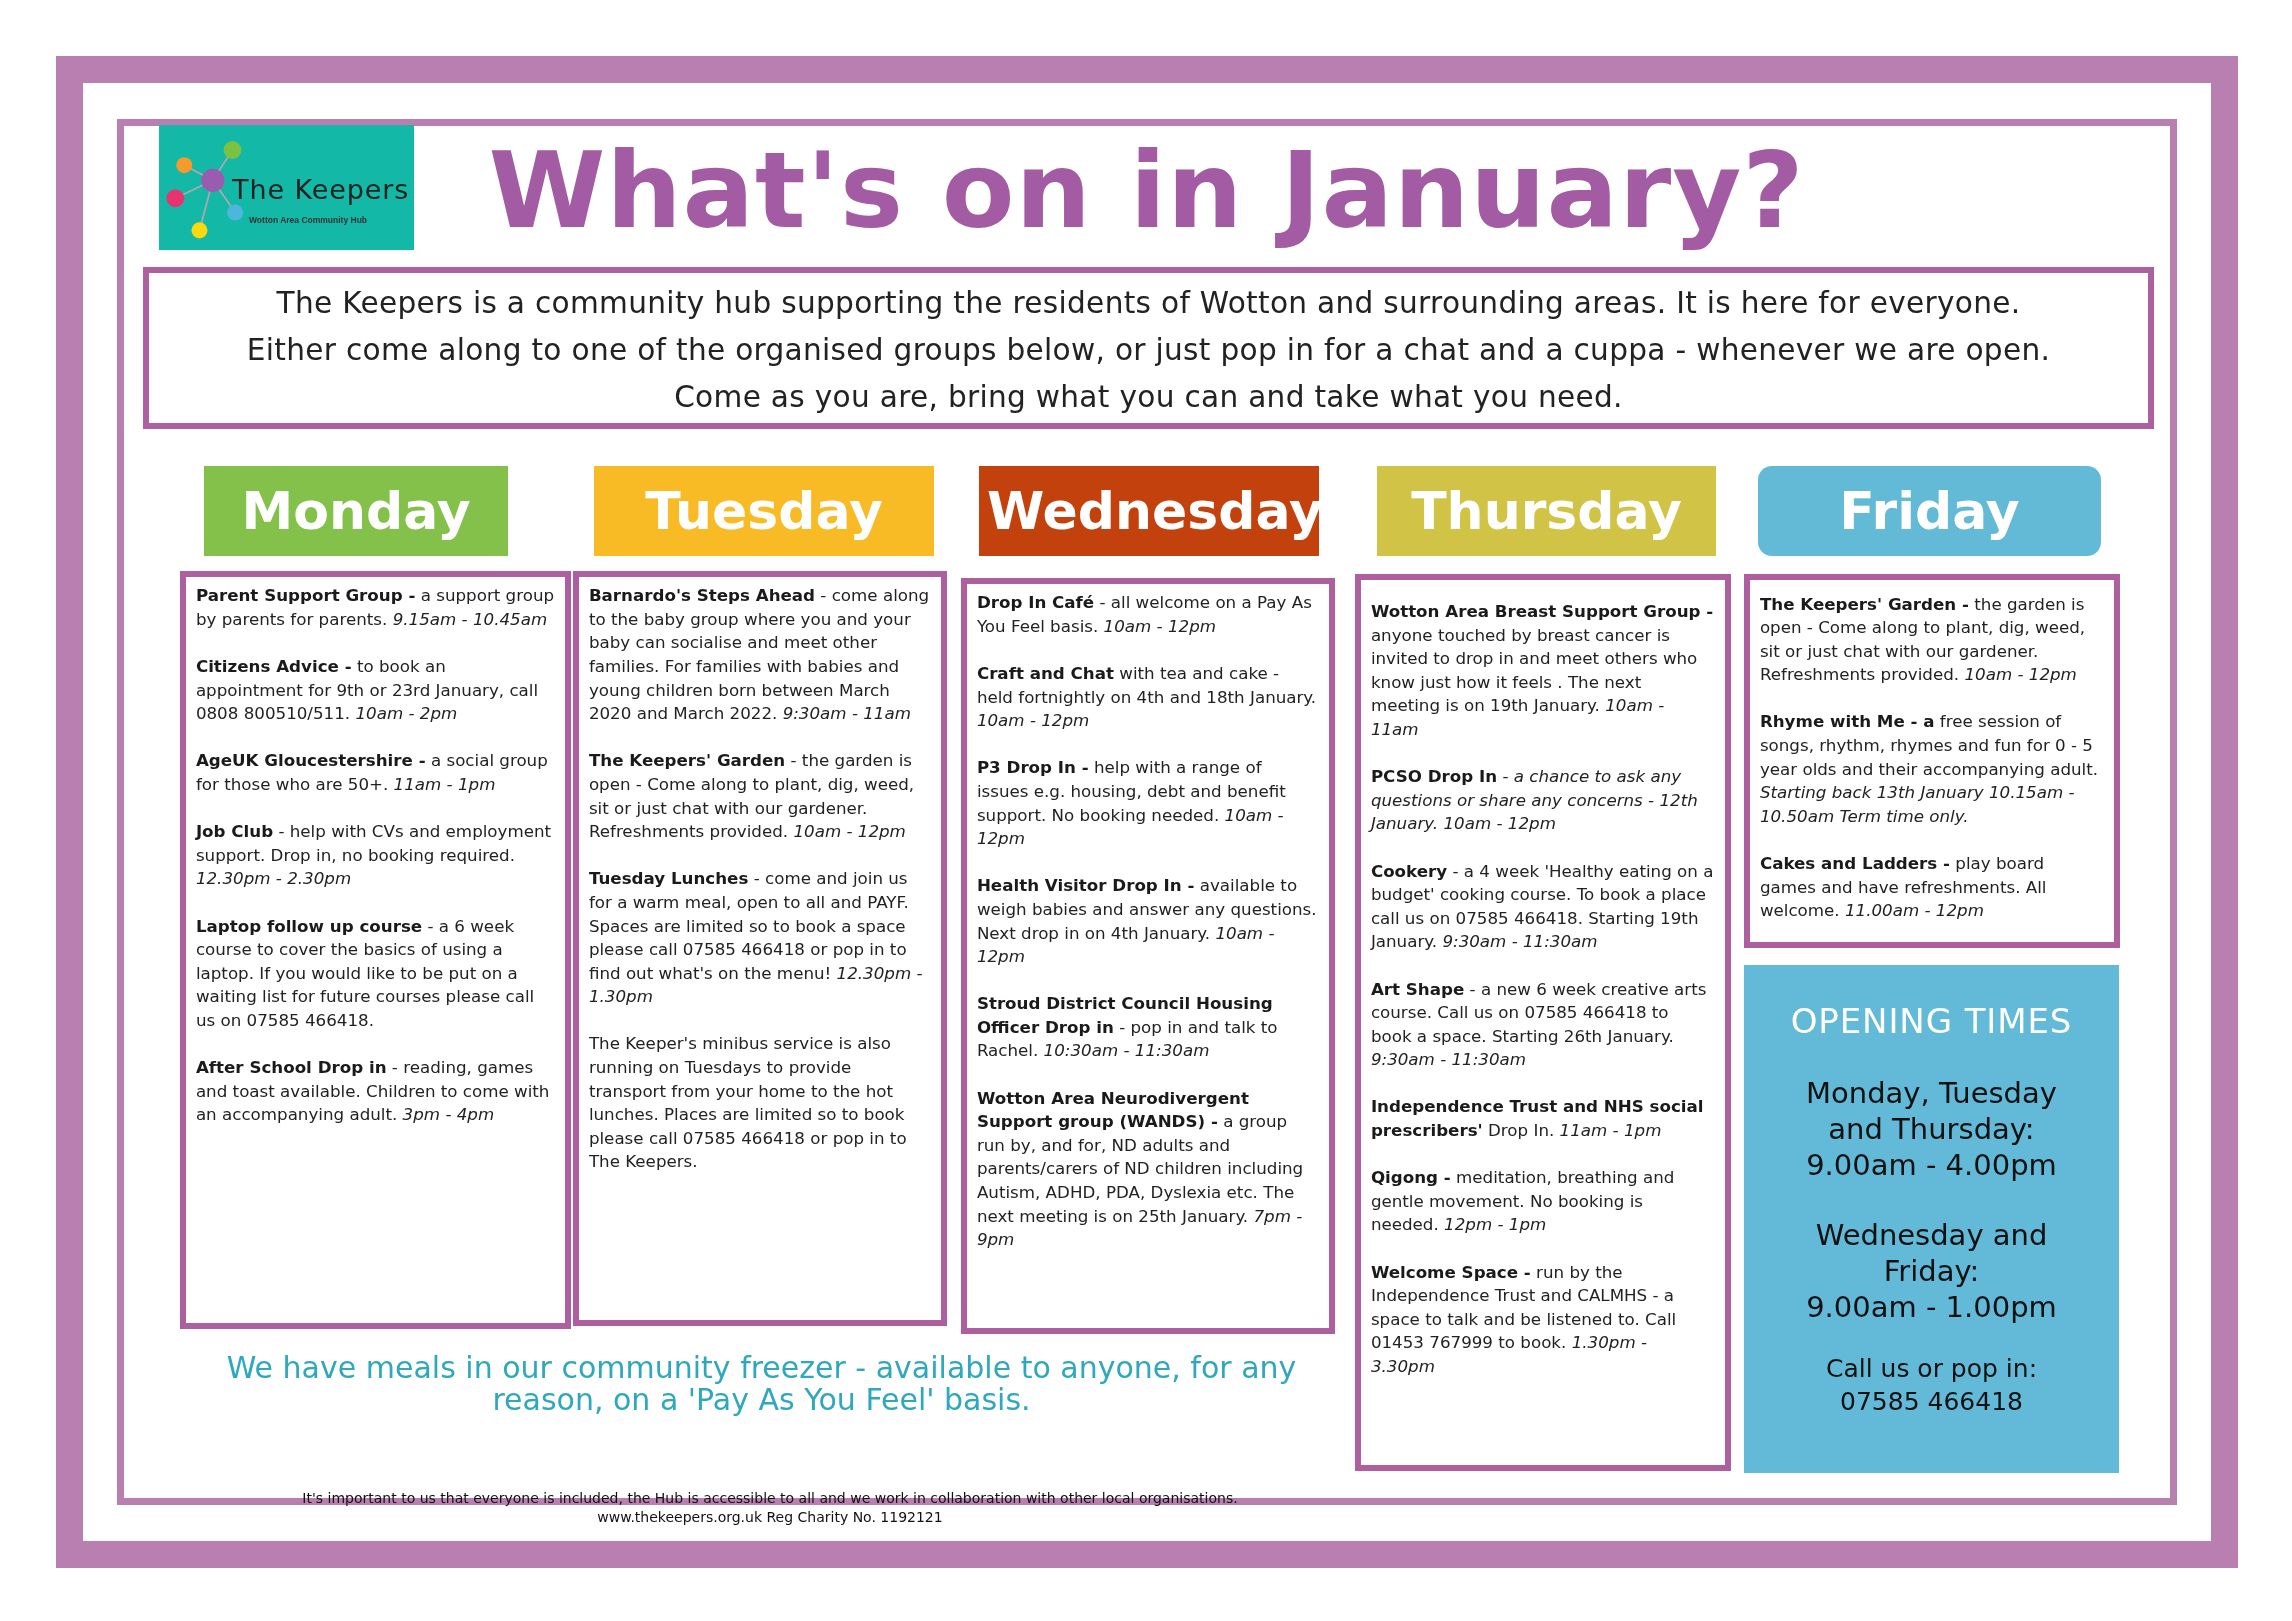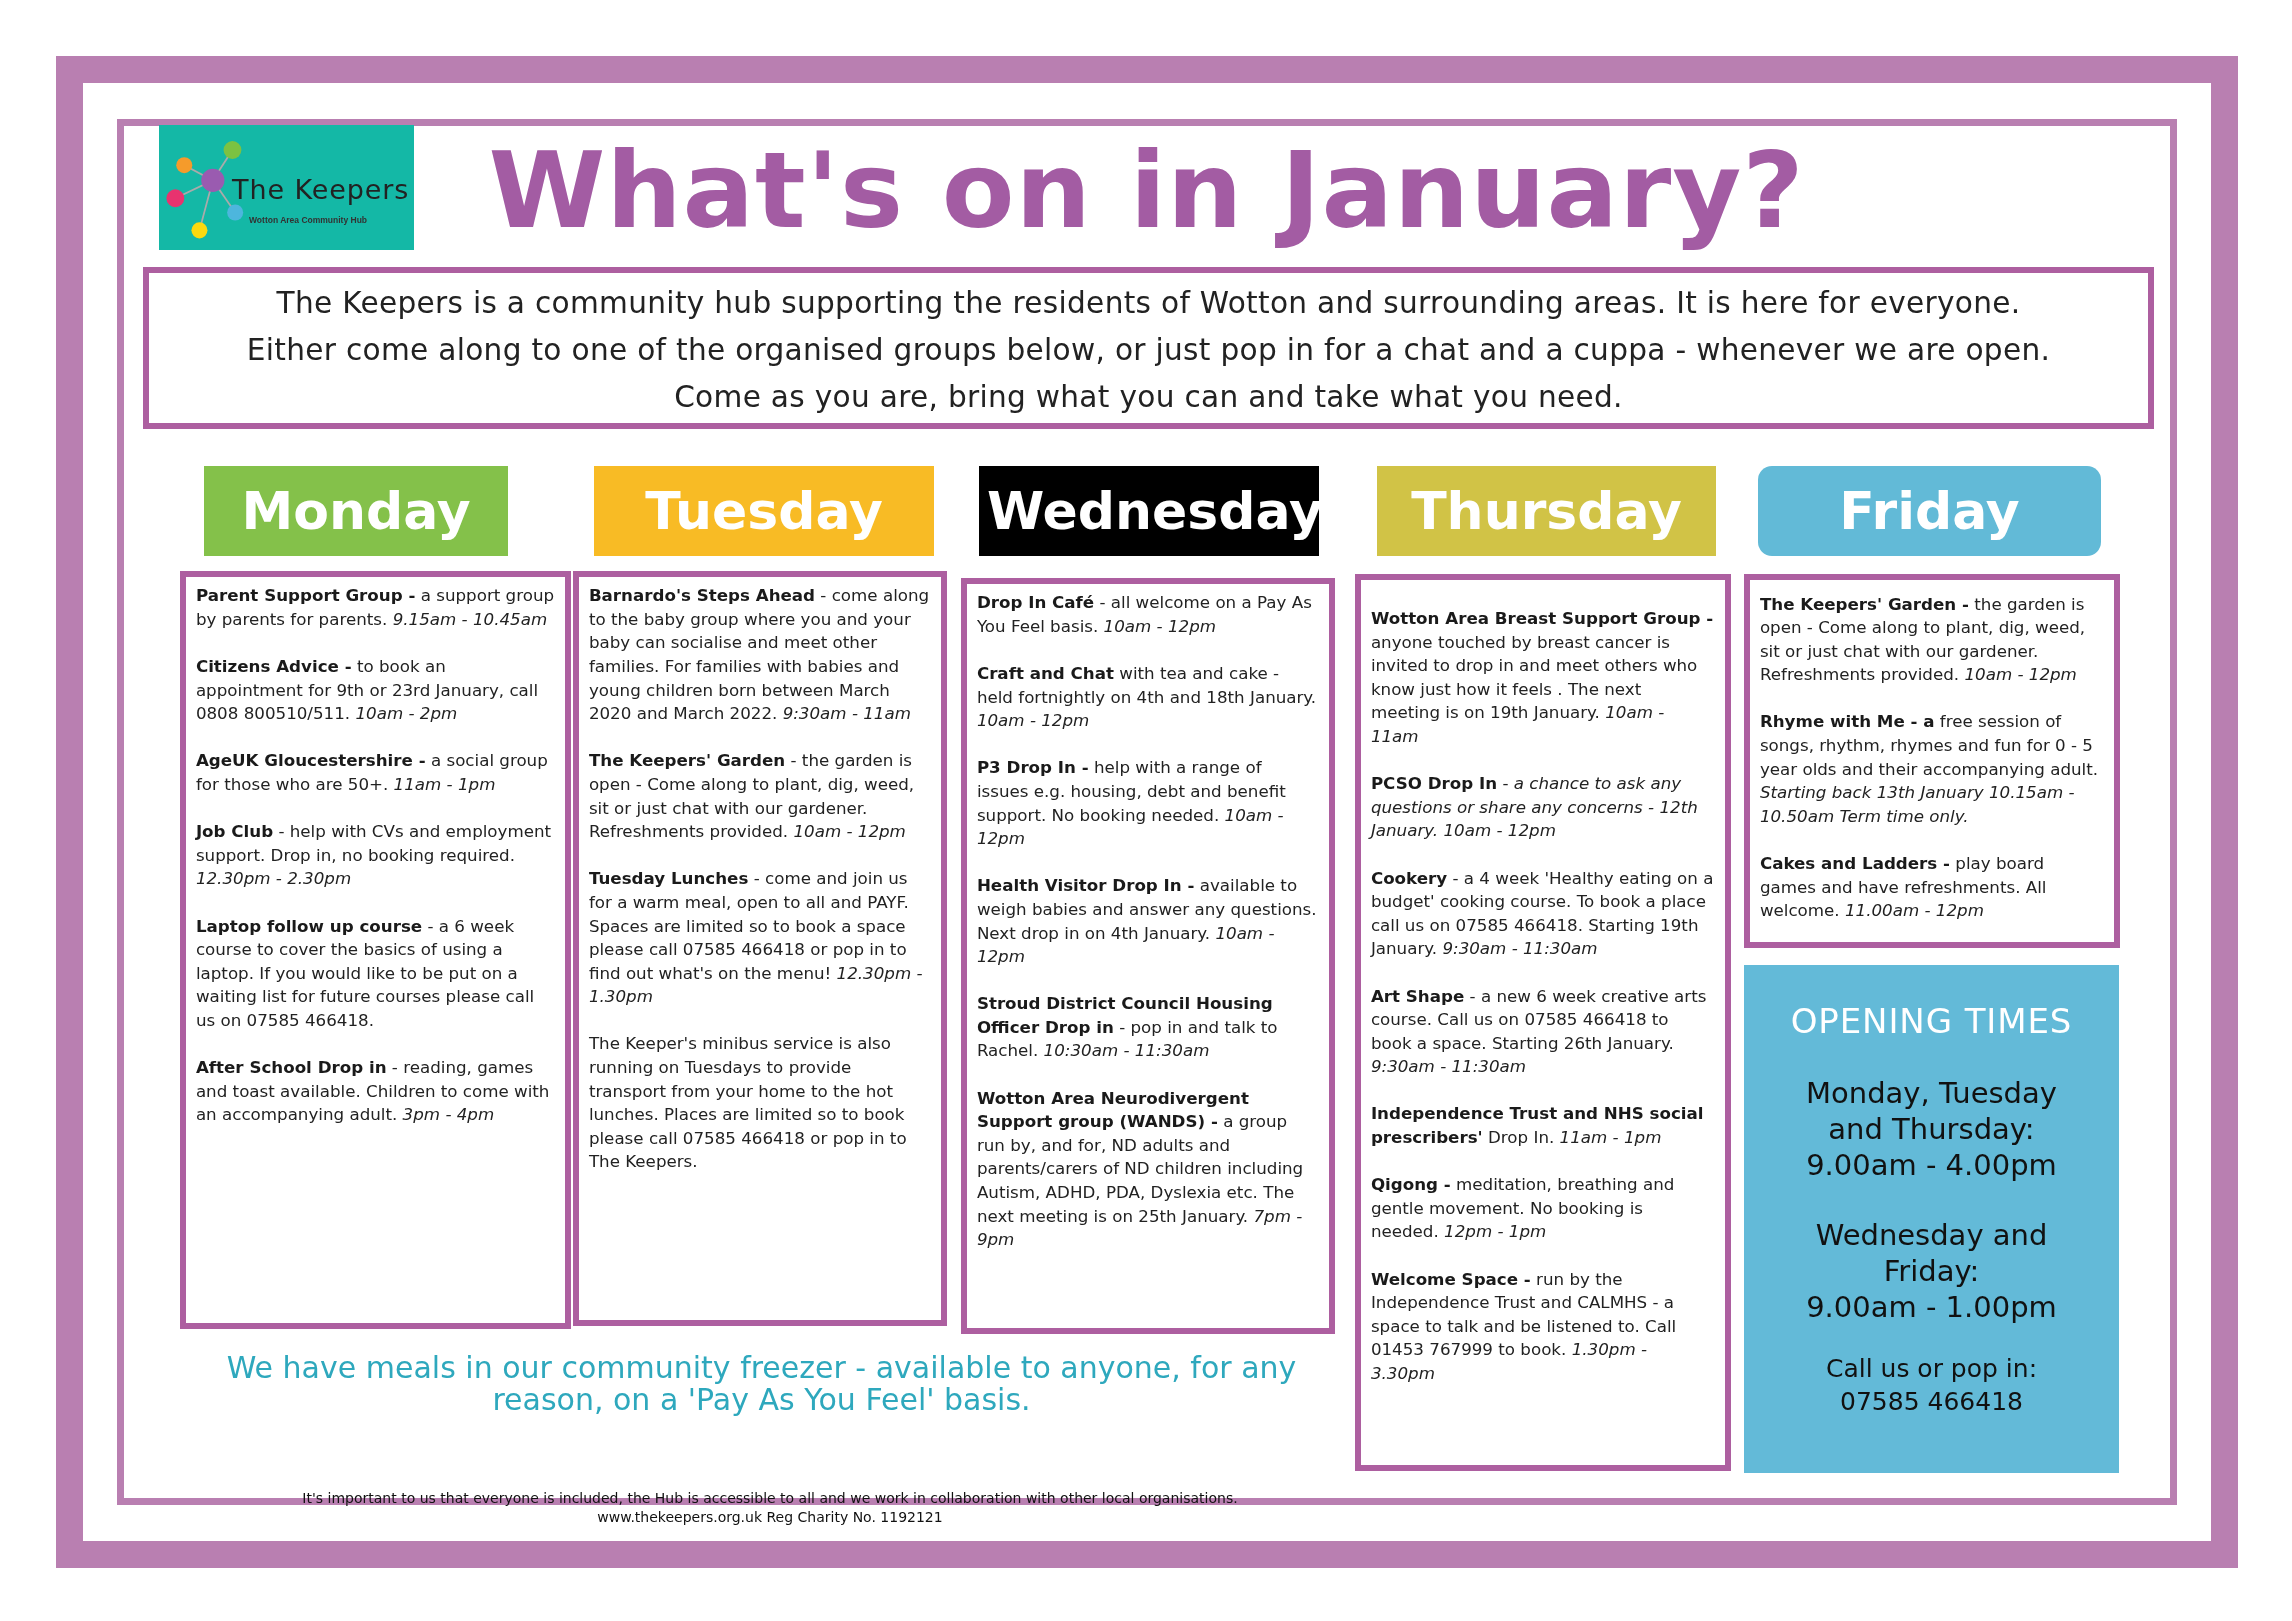--- a/index.html
+++ b/index.html
@@ -61,21 +61,21 @@
 <h1 class="title">What's on in January?</h1>
 
 <div class="intro">
   <p>The Keepers is a community hub supporting the residents of Wotton and surrounding areas. It is here for everyone.</p>
   <p>Either come along to one of the organised groups below, or just pop in for a chat and a cuppa - whenever we are open.</p>
   <p>Come as you are, bring what you can and take what you need.</p>
 </div>
 
 <div class="day-header" style="left:204px;width:304px;background:#84c14a;">Monday</div>
 <div class="day-header" style="left:594px;width:340px;background:#f8bb25;">Tuesday</div>
-<div class="day-header" style="left:979px;width:340px;background:#000000;padding-left:8px;">Wednesday</div>
+<div class="day-header" style="left:979px;width:340px;background:#c2410c;padding-left:8px;">Wednesday</div>
 <div class="day-header" style="left:1377px;width:339px;background:#d1c346;">Thursday</div>
 <div class="day-header" style="left:1758px;width:343px;background:#62bad7;border-radius:14px;">Friday</div>
 
 <div class="day-box" style="left:180px;top:571px;width:391px;height:758px;">
   <div class="event"><span class="name">Parent Support Group -</span><span> a support group by parents for parents. </span><span class="time">9.15am - 10.45am</span></div>
   <div class="event"><span class="name">Citizens Advice -</span><span> to book an appointment for 9th or 23rd January, call 0808 800510/511. </span><span class="time">10am - 2pm</span></div>
   <div class="event"><span class="name">AgeUK Gloucestershire -</span><span> a social group for those who are 50+. </span><span class="time">11am - 1pm</span></div>
   <div class="event"><span class="name">Job Club</span><span>  - help with CVs and employment support. Drop in, no booking required. </span><span class="time">12.30pm - 2.30pm</span></div>
   <div class="event"><span class="name">Laptop follow up course</span><span> - a 6 week course to cover the basics of using a laptop. If you would like to be put on a waiting list for future courses please call us on 07585 466418.</span><span class="time"></span></div>
   <div class="event"><span class="name">After School Drop in</span><span> - reading, games and toast available. Children to come with an accompanying adult. </span><span class="time">3pm - 4pm</span></div>
@@ -90,21 +90,21 @@
 
 <div class="day-box" style="left:961px;top:578px;width:374px;height:756px;">
   <div class="event"><span class="name">Drop In Café</span><span> - all welcome on a Pay As You Feel basis. </span><span class="time">10am - 12pm</span></div>
   <div class="event"><span class="name">Craft and Chat</span><span> with tea and cake - held fortnightly on 4th and 18th January.  </span><span class="time">10am - 12pm</span></div>
   <div class="event"><span class="name">P3 Drop In -</span><span> help with a range of issues e.g. housing, debt and benefit support. No booking needed. </span><span class="time">10am - 12pm</span></div>
   <div class="event"><span class="name">Health Visitor Drop In -</span><span> available to weigh babies and answer any questions. Next drop in on 4th January. </span><span class="time">10am - 12pm</span></div>
   <div class="event"><span class="name">Stroud District Council Housing Officer  Drop in</span><span> - pop in and talk to Rachel. </span><span class="time">10:30am - 11:30am</span></div>
   <div class="event"><span class="name">Wotton Area Neurodivergent Support group (WANDS) -</span><span> a  group run by, and for, ND adults and parents/carers of ND children including Autism, ADHD, PDA, Dyslexia etc. The next meeting is on 25th January. </span><span class="time">7pm - 9pm</span></div>
 </div>
 
-<div class="day-box" style="left:1355px;top:574px;width:376px;height:897px;padding-top:27px;">
+<div class="day-box" style="left:1355px;top:574px;width:376px;height:897px;padding-top:20px;">
   <div class="event"><span class="name">Wotton Area Breast Support Group -</span><span> anyone touched by breast cancer is invited to drop in and meet others who know just how it feels . The next meeting is on 19th January. </span><span class="time">10am - 11am</span></div>
   <div class="event"><span class="name">PCSO Drop In</span><span> - </span><span class="time">a chance to ask any questions or share any concerns - 12th January. 10am - 12pm</span></div>
   <div class="event"><span class="name">Cookery</span><span> - a 4 week 'Healthy eating on a budget' cooking course. To book a place call us on 07585 466418. Starting 19th January. </span><span class="time">9:30am - 11:30am</span></div>
   <div class="event"><span class="name">Art Shape</span><span> - a new 6 week creative arts course. Call us on 07585 466418 to book a space. Starting 26th January. </span><span class="time">9:30am - 11:30am</span></div>
   <div class="event"><span class="name">Independence Trust and NHS social prescribers'</span><span> Drop In. </span><span class="time">11am - 1pm</span></div>
   <div class="event"><span class="name">Qigong -</span><span> meditation, breathing and gentle movement. No booking is needed. </span><span class="time">12pm - 1pm</span></div>
   <div class="event"><span class="name">Welcome Space -</span><span> run by the Independence Trust and CALMHS - a space to talk and be listened to. Call 01453 767999 to book. </span><span class="time">1.30pm - 3.30pm</span></div>
 </div>
 
 <div class="day-box" style="left:1744px;top:574px;width:376px;height:374px;padding-top:12.5px;">

